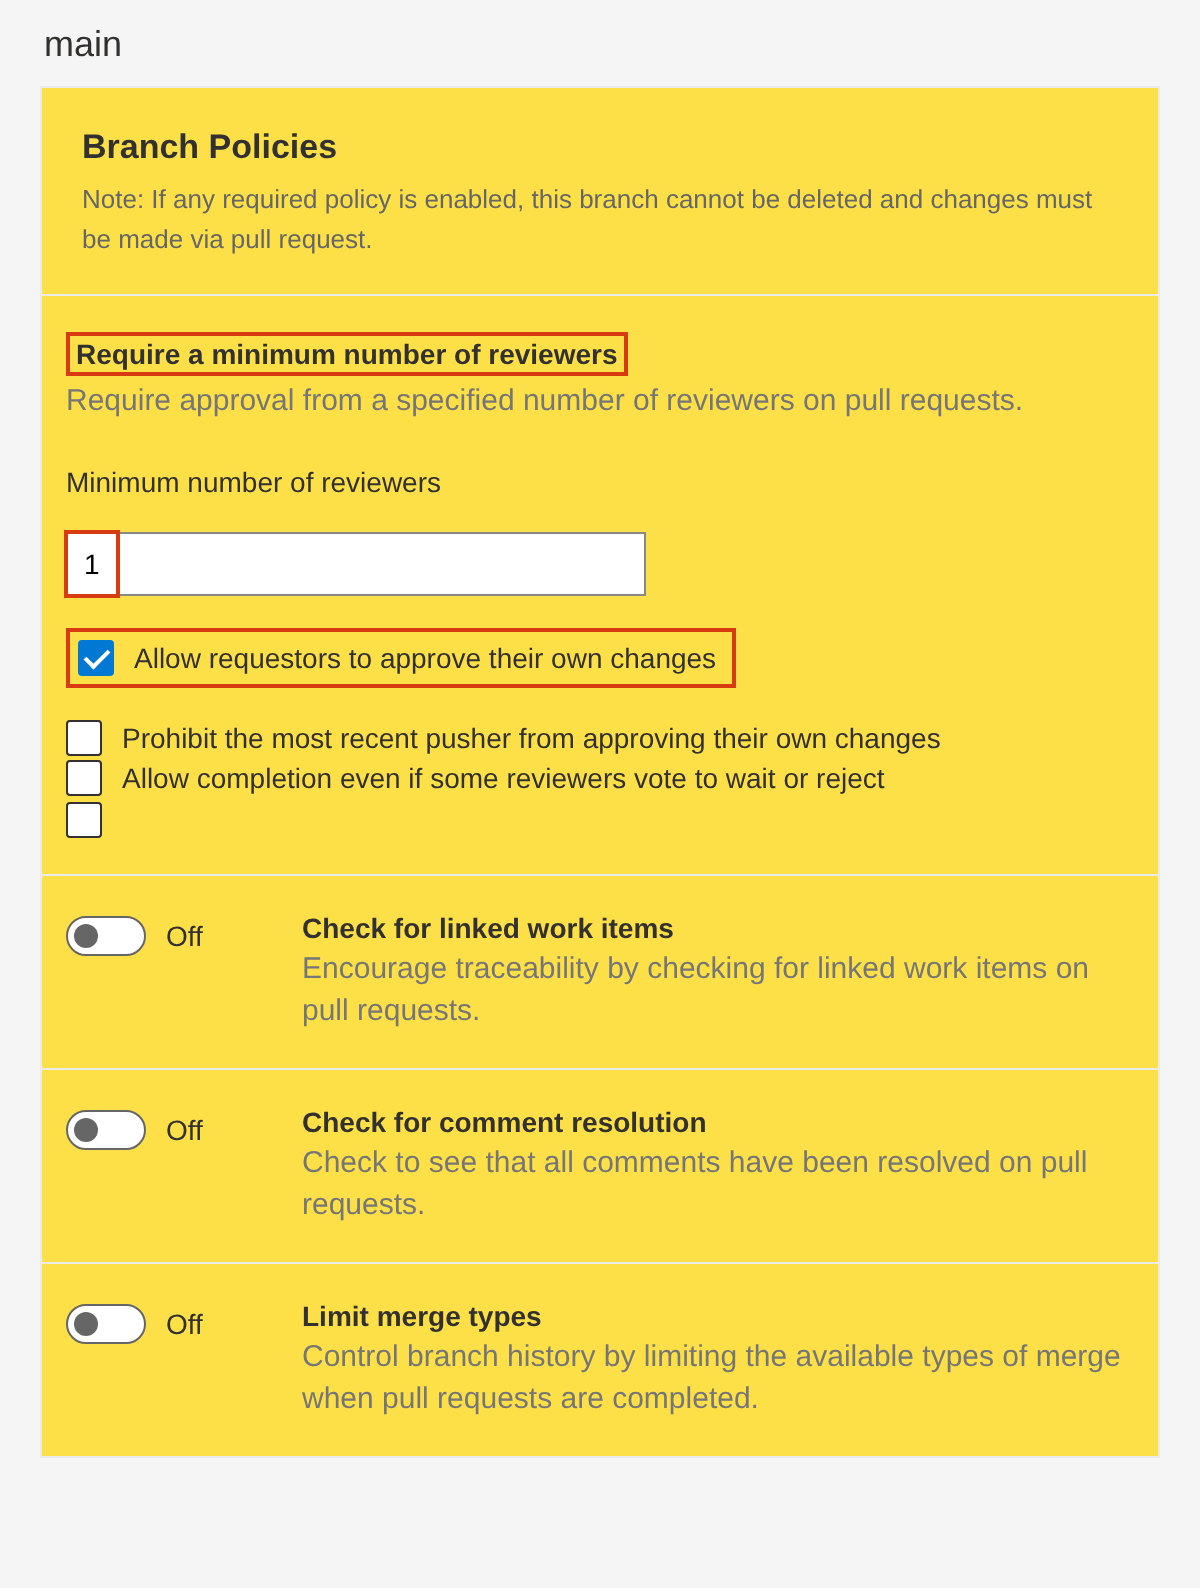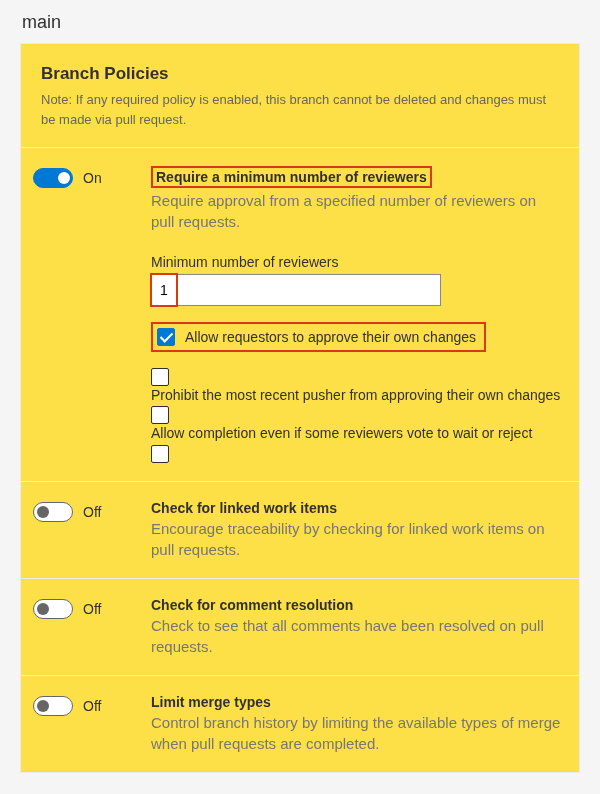--- a/index.html
+++ b/index.html
@@ -86,37 +86,37 @@
       margin-bottom: 2px;
     }
     .policy-desc {
       font-size: 15px;
       color: #767676;
       line-height: 1.4;
     }
     .hl-red { border: 2px solid #d83b10; padding: 1px 3px; display: inline-block; }
     .hl-red-box { border: 2px solid #d83b10; padding: 4px 8px 4px 4px; }
     .sub-block { margin-top: 22px; }
-    .field-label { font-size: 14px; margin-bottom: 4px; }
+    .field-label { font-size: 14px; margin-bottom: 17px; }
     .num-input {
       width: 290px;
       height: 32px;
       border: 1px solid #8a8886;
       padding: 0 8px;
       font-size: 14px;
     }
     .num-wrap { position: relative; display: inline-block; }
     .num-wrap .hl-red-small {
       position: absolute;
       left: -1px; top: -1px;
       width: 28px; height: 34px;
       border: 2px solid #d83b10;
       pointer-events: none;
     }
-    .check-row { display: flex; align-items: flex-start; margin-top: 12px; gap: 0; flex-direction: column; }
+    .check-row { display: flex; align-items: flex-start; margin-top: 12px; gap: 10px; }
     .checkbox {
       width: 18px; height: 18px;
       border: 1px solid #323130;
       border-radius: 2px;
       flex-shrink: 0;
       position: relative;
       cursor: pointer;
       background:#fff;
     }
     .checkbox.checked {
@@ -143,26 +143,20 @@
 <div class="page-title">main</div>
 
 <div class="card">
 
   <div class="card-header">
     <h2>Branch Policies</h2>
     <div class="note">Note: If any required policy is enabled, this branch cannot be deleted and changes must be made via pull request.</div>
   </div>
 
   <div class="policy-row">
-    <div class="toggle-col">
-      <div class="toggle on">
-          <div class="knob"></div>
-        </div>
-      <span class="toggle-label">On</span>
-    </div>
     <div class="policy-body">
       <div class="policy-title">
         <span class="hl-red">Require a minimum number of reviewers</span>
       </div>
       <div class="policy-desc">Require approval from a specified number of reviewers on pull requests.</div>
 
       <div class="sub-block">
         <div class="field-label">Minimum number of reviewers</div>
         <div class="num-wrap">
           <input class="num-input" type="text" value="1" style="">

